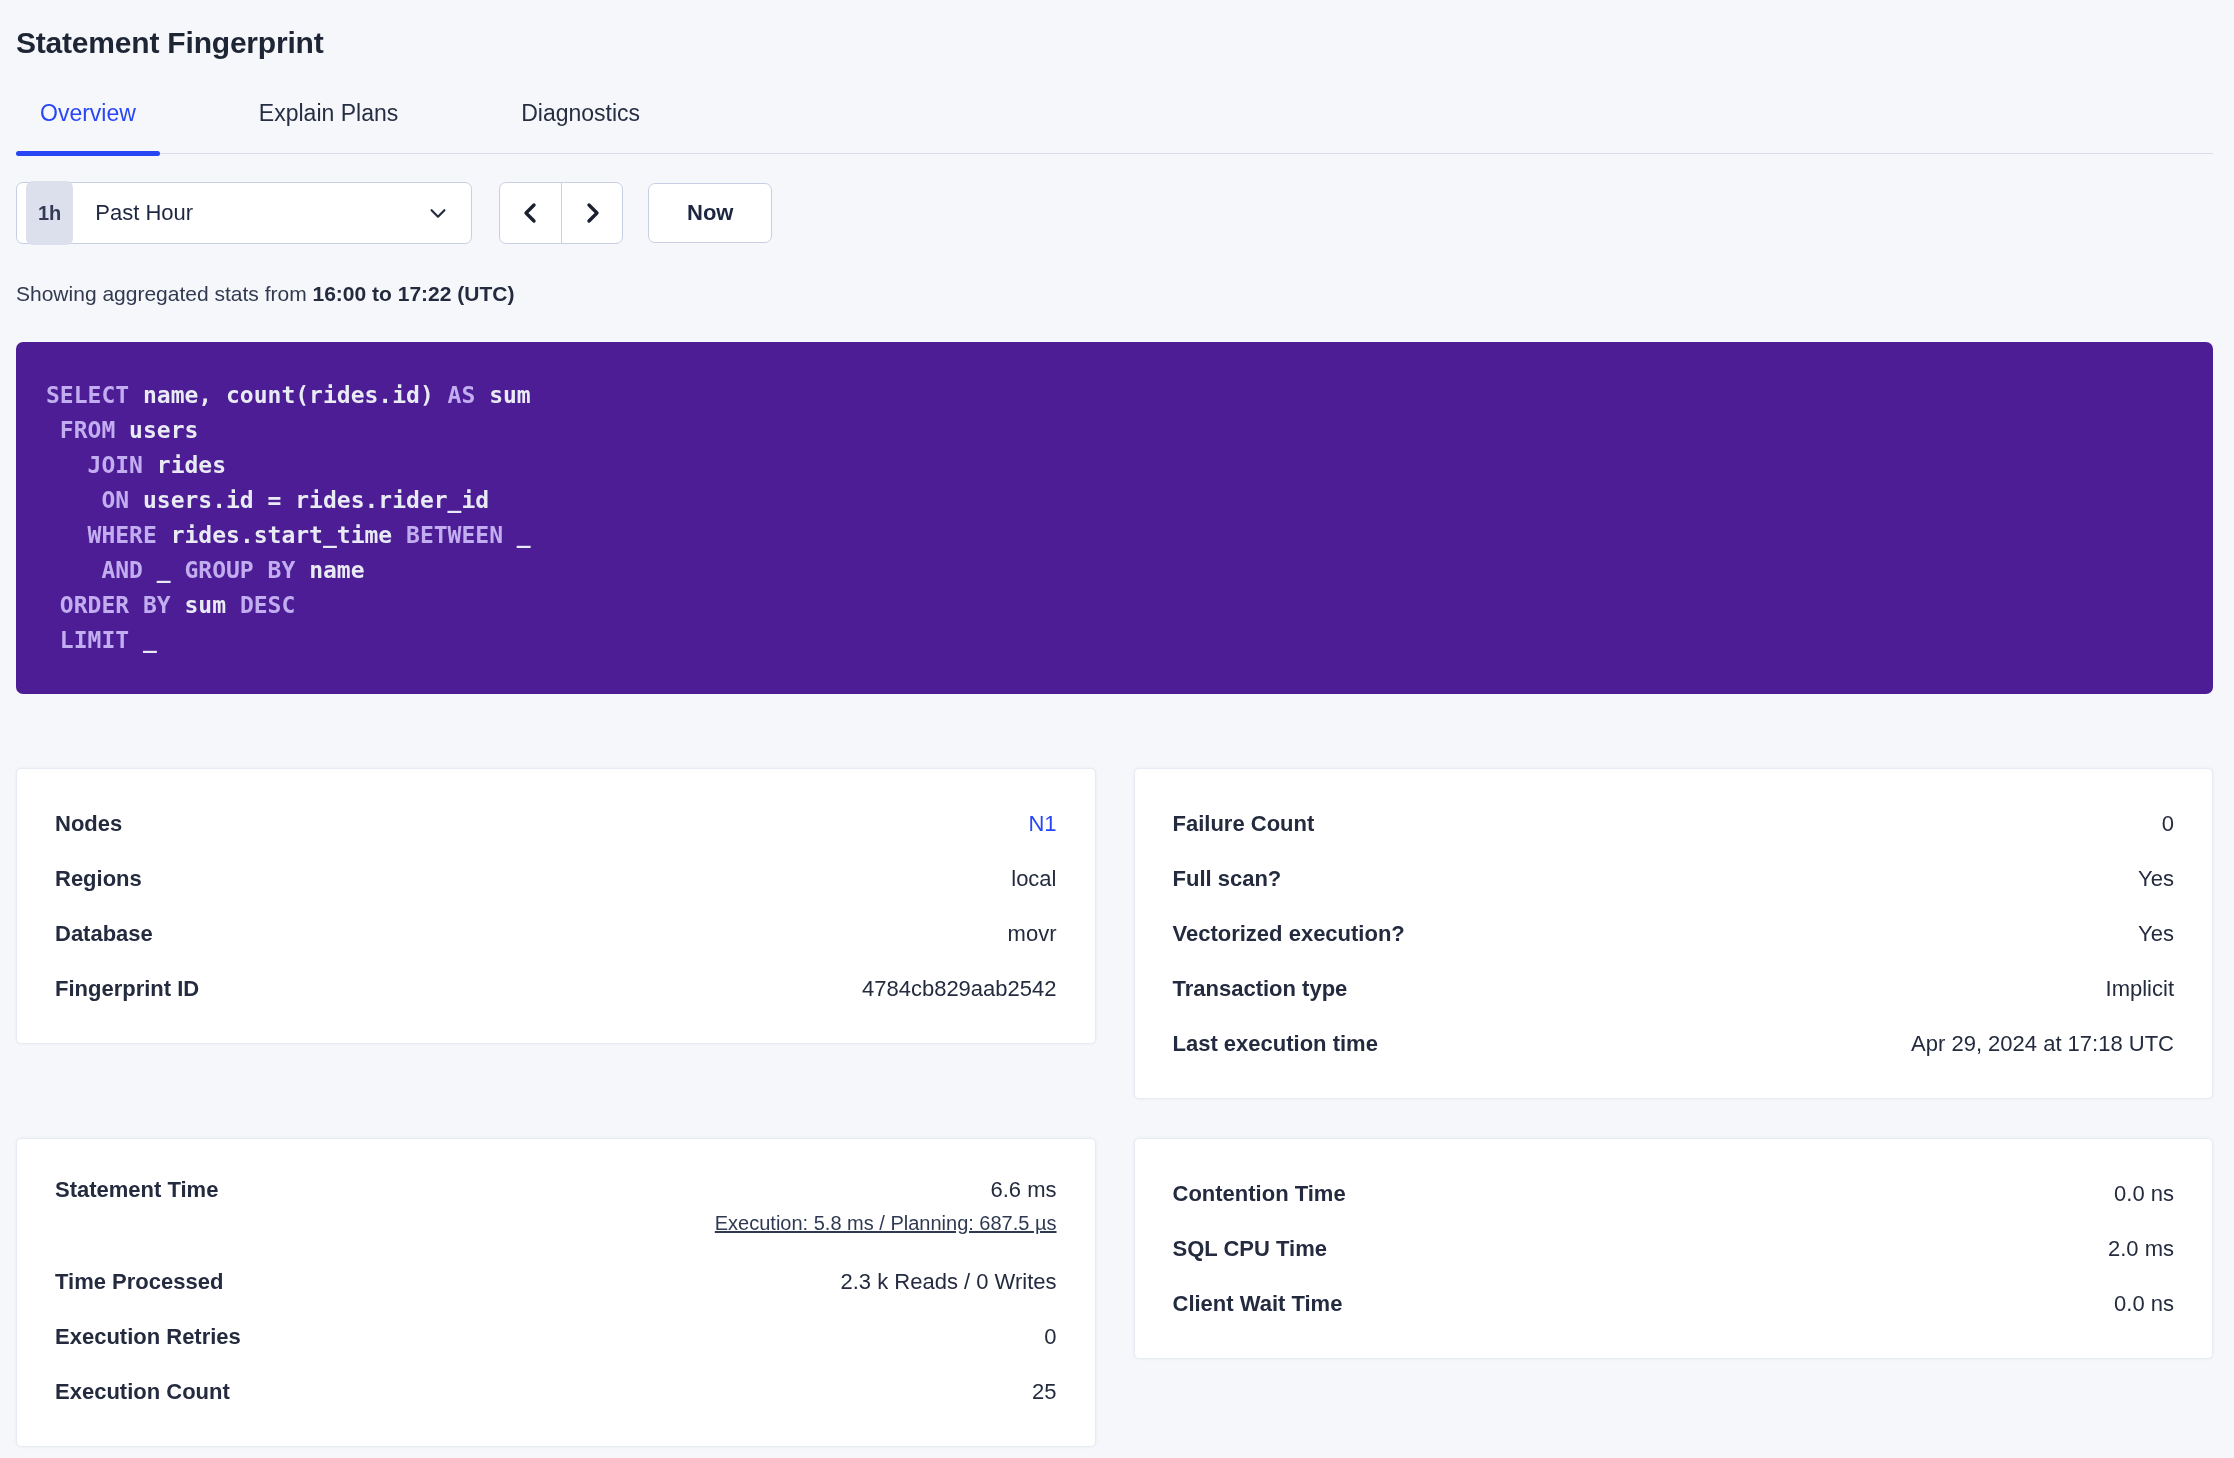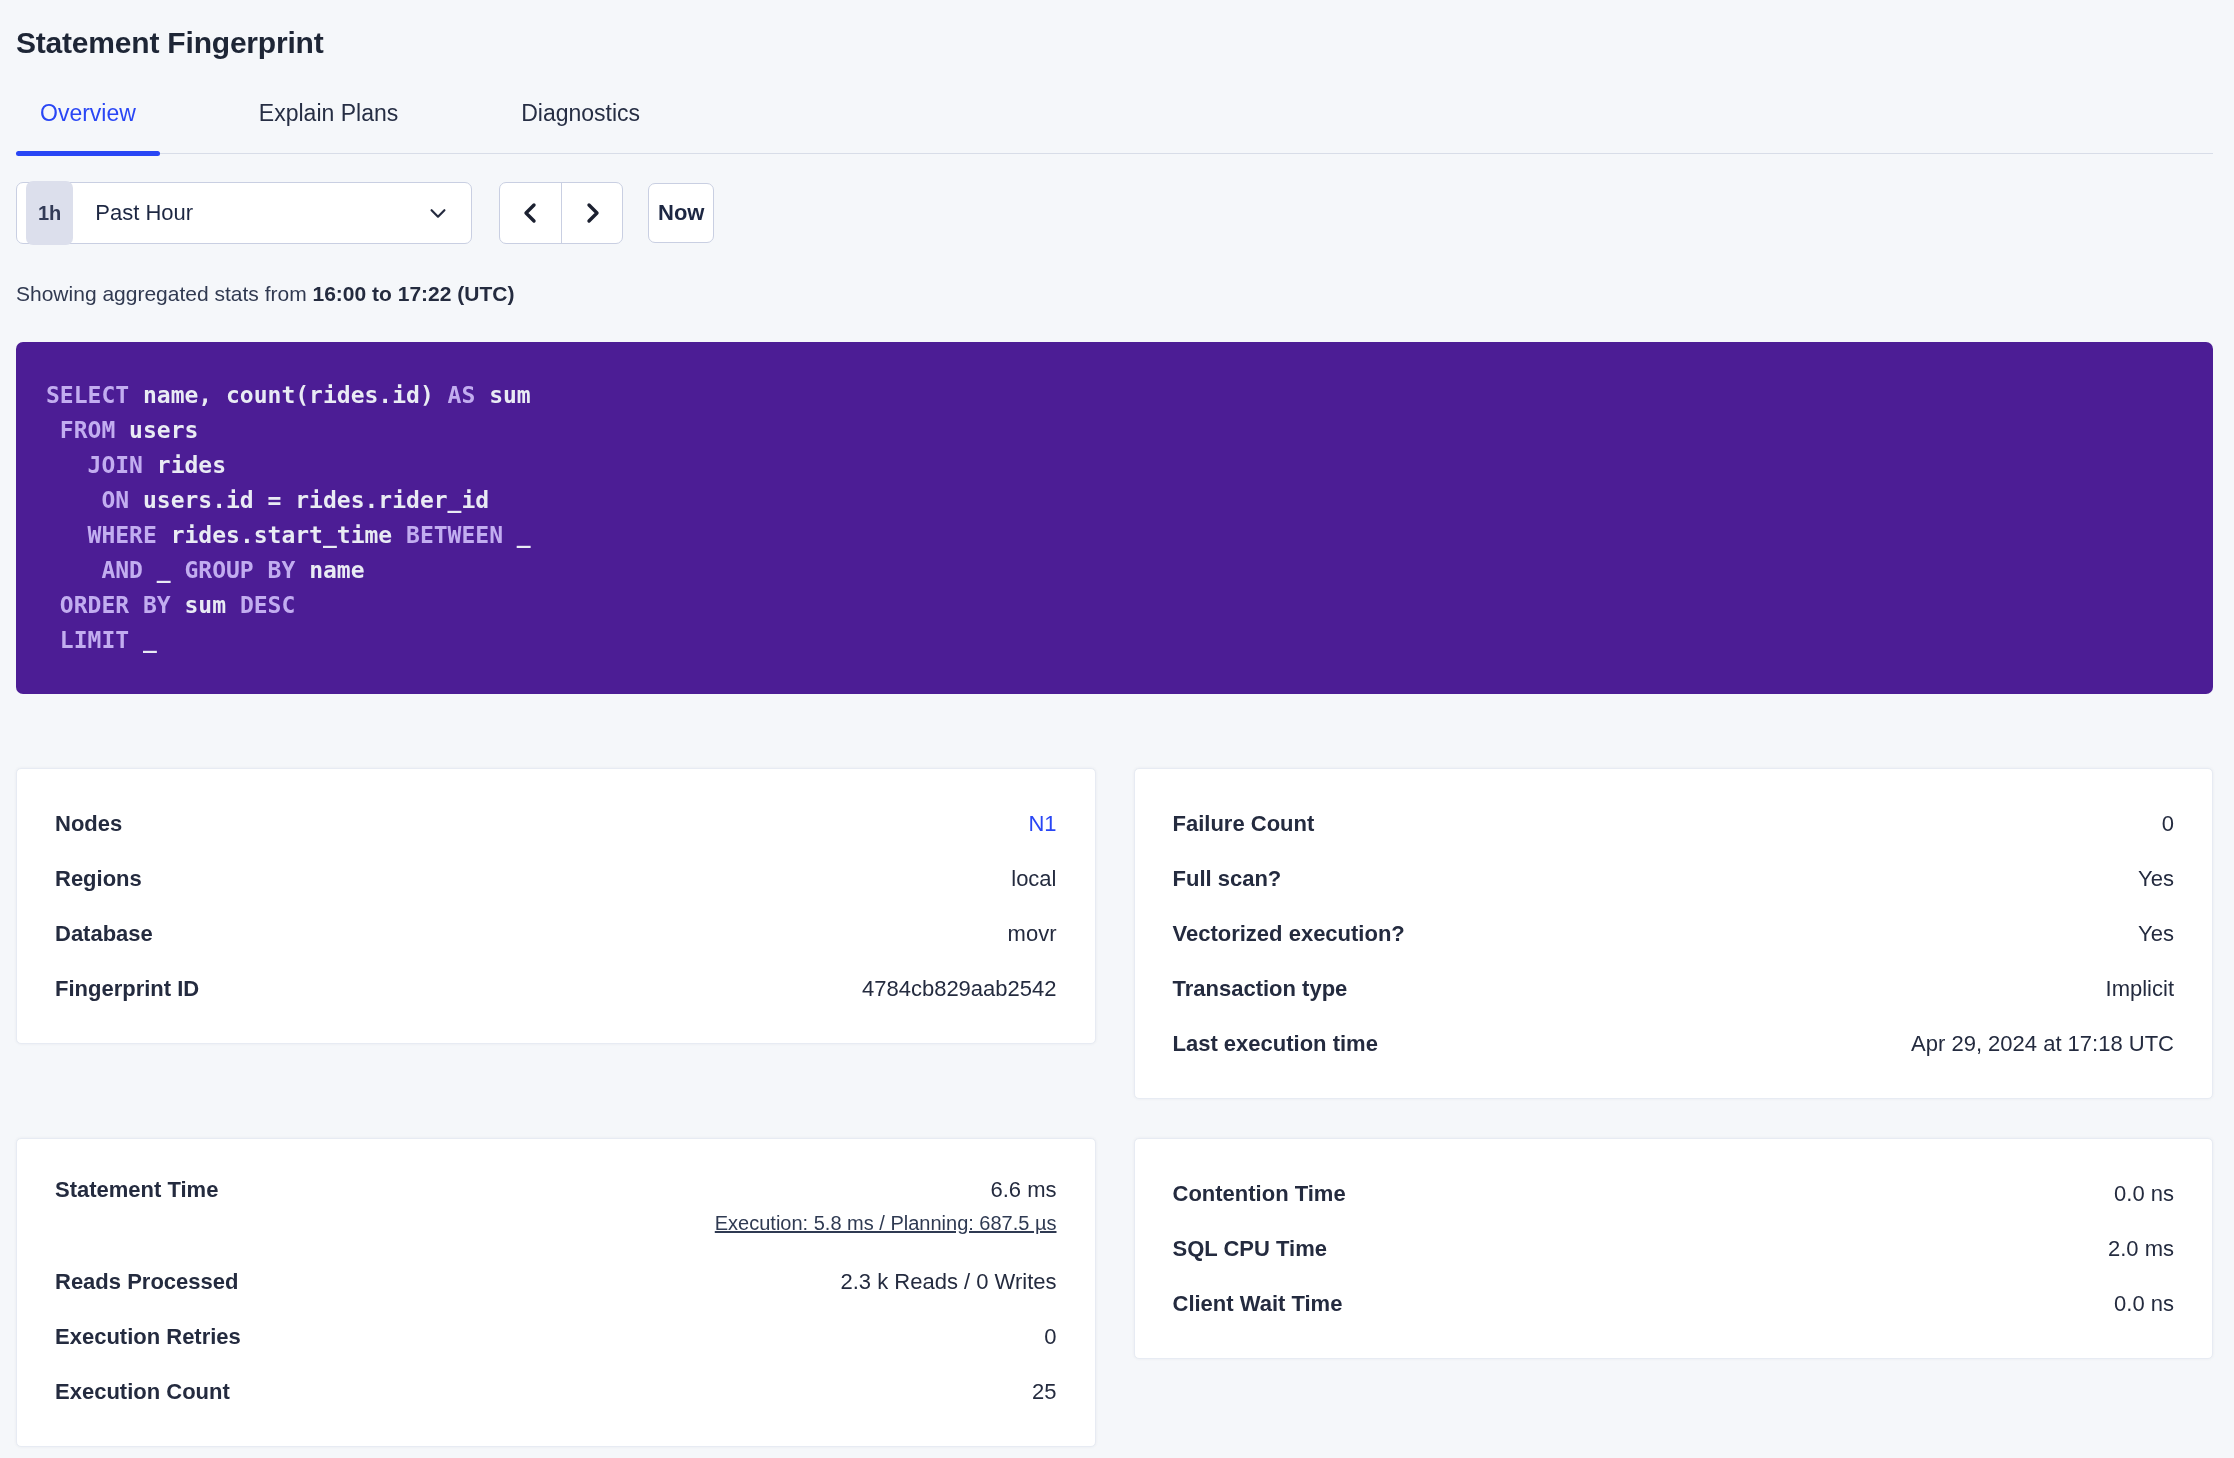--- a/index.html
+++ b/index.html
@@ -54,21 +54,21 @@
   .btn-group{
     margin-left:27px;height:62px;display:flex;background:#fff;
     border:1px solid var(--border-btn);border-radius:7px;overflow:hidden;
   }
   .btn-group button{
     appearance:none;background:none;border:none;cursor:pointer;
     width:61px;display:flex;align-items:center;justify-content:center;
   }
   .btn-group button + button{border-left:1px solid var(--border-btn);}
   .now-btn{
-    appearance:none;margin-left:25px;height:60px;padding:0 9px;cursor:pointer;
+    appearance:none;margin-left:25px;height:60px;padding:0 38px;cursor:pointer;
     background:#fff;border:1px solid var(--border-btn);border-radius:7px;
     font-size:22px;font-weight:600;color:#1d2742;font-family:inherit;
   }
   .icon{display:inline-flex;}
 
   
   .caption{margin:38px 0 0;font-size:21px;color:#313a51;}
   .caption strong{color:#242b3f;font-weight:700;}
 
   
@@ -214,21 +214,21 @@
       </section>
       <section class="card">
         <div class="stat-row has-sub">
     <span class="stat-label">Statement Time</span>
     <span class="stat-value">
       <span class="val">6.6 ms</span>
     <span class="stat-sub">Execution: 5.8 ms / Planning: 687.5 µs</span>
           </span>
   </div>
         <div class="stat-row">
-    <span class="stat-label">Reads Processed</span>
+    <span class="stat-label">Time Processed</span>
     <span class="stat-value">
       <span class="val">2.3 k Reads / 0 Writes</span>
     </span>
   </div>
         <div class="stat-row">
     <span class="stat-label">Execution Retries</span>
     <span class="stat-value">
       <span class="val">0</span>
     </span>
   </div>

